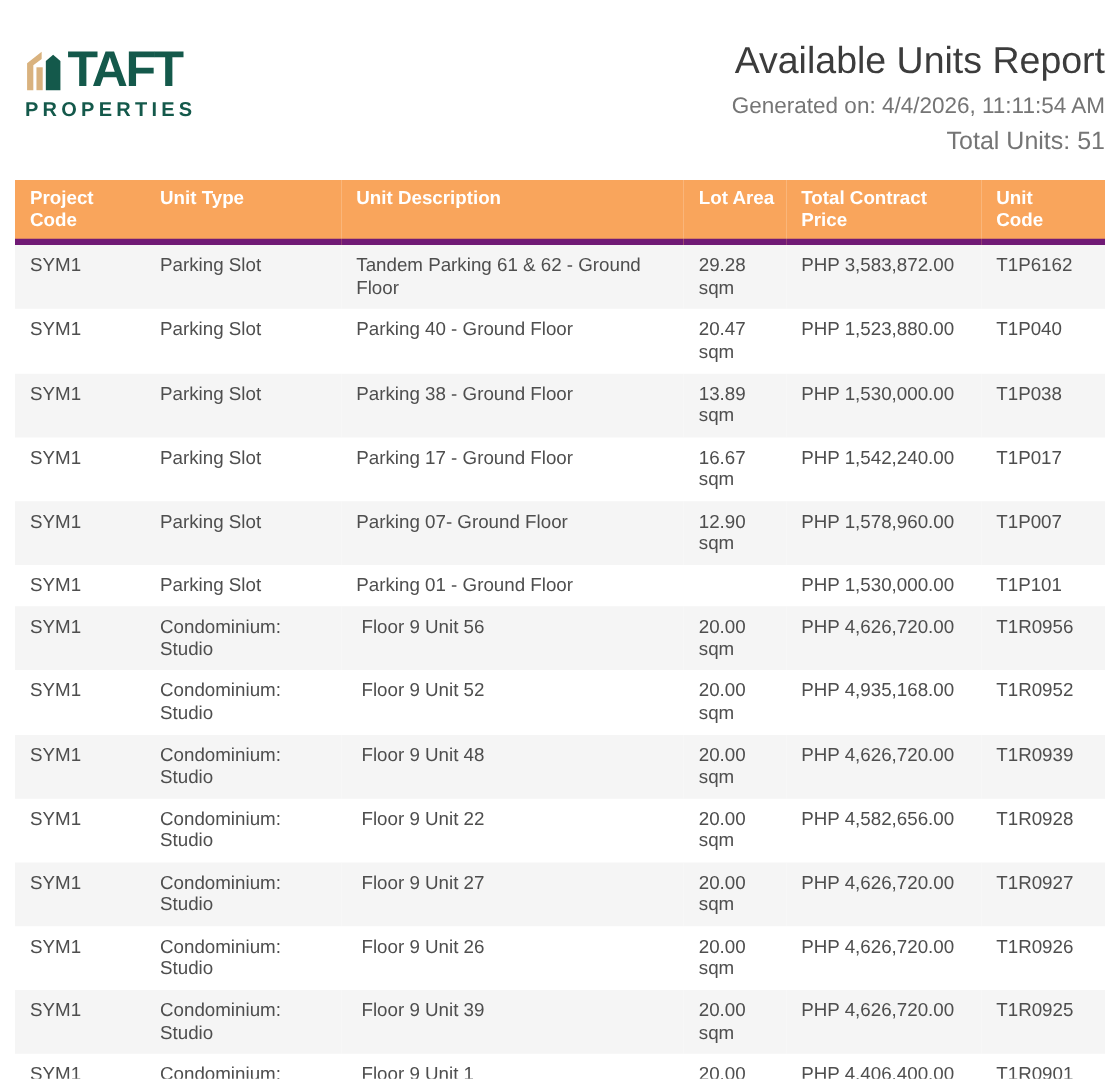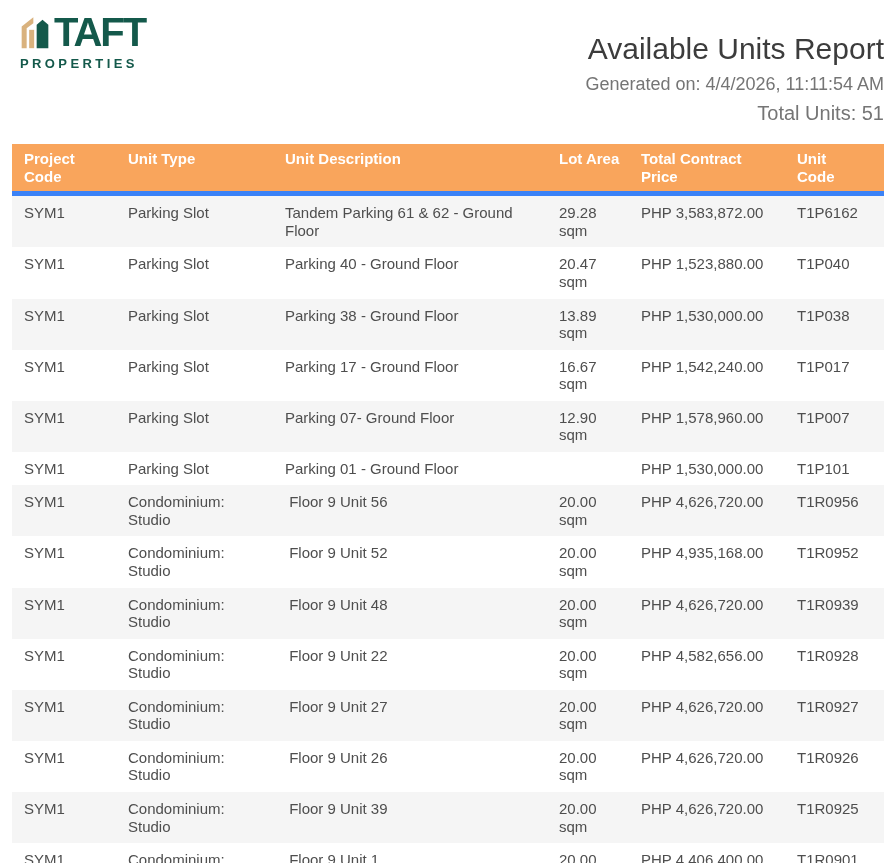--- a/index.html
+++ b/index.html
@@ -7,30 +7,30 @@
     width: 896px; height: 863px;
     overflow: hidden;
     background: #ffffff;
     font-family: "Liberation Sans", sans-serif;
   }
   .page { padding: 10px 12px 0 12px; }
 
   
   .top-bar { display: flex; justify-content: space-between; align-items: flex-start; }
 
-  .brand { padding-left: 8px; padding-top: 4px; }
+  .brand { padding-left: 8px; padding-top: 4px; margin-top: 24px; }
   .brand-row { display: flex; align-items: flex-end; }
   .brand-mark { width: 30px; height: 35px; margin-right: 4px; }
   .brand-name {
     font-size: 40px; font-weight: 700; letter-spacing: -2px;
     color: var(--brand-green, #14594B); line-height: 0.82;
   }
   .brand-sub {
     margin-top: 7px;
-    font-size: 13px; font-weight: 700; letter-spacing: 3.4px;
+    font-size: 16px; font-weight: 700; letter-spacing: 3.4px;
     color: var(--brand-green, #14594B);
   }
 
   .title-block { text-align: right; padding-top: 2px; }
   .report-title { font-size: 30px; font-weight: 400; color: #3c3c3c; line-height: 1.1; margin-top: 20px; }
   .report-sub { font-size: 18px; color: #757575; margin-top: 9px; }
   .report-total { font-size: 20px; color: #757575; margin-top: 7px; }
 
   
   table.units {
@@ -41,21 +41,21 @@
     table-layout: fixed;
   }
   table.units th {
     background: var(--header-bg, #F9A55C);
     color: #ffffff;
     font-size: 15px; font-weight: 700;
     text-align: left; vertical-align: top;
     padding: 6px 8px 6px 12px;
     line-height: 1.18;
     white-space: pre;           
-    border-bottom: 5px solid #3b82f6;
+    border-bottom: 5px solid #701a75;
   }
   table.units td {
     font-size: 15px;
     color: #4e4e4e;
     vertical-align: top;
     padding: 8px 8px 8px 12px;
     line-height: 1.17;
     white-space: pre-wrap;
     overflow-wrap: break-word;
   }

